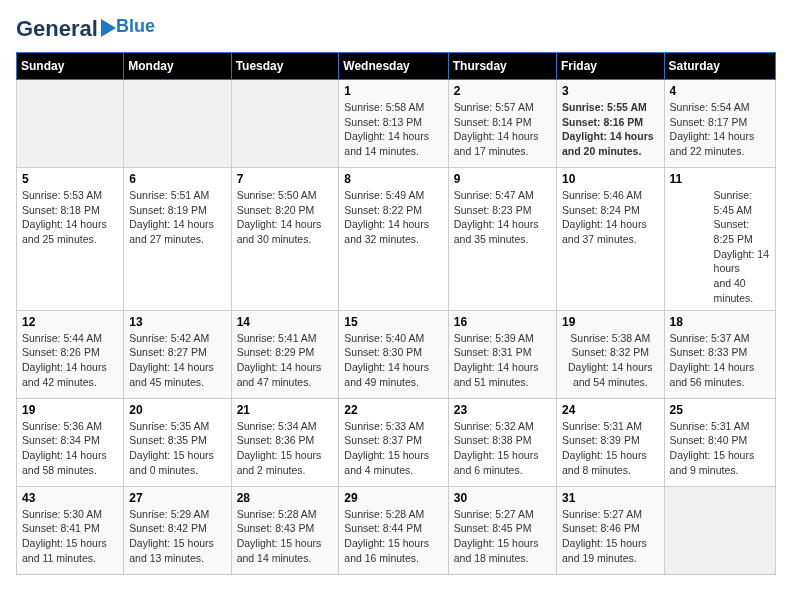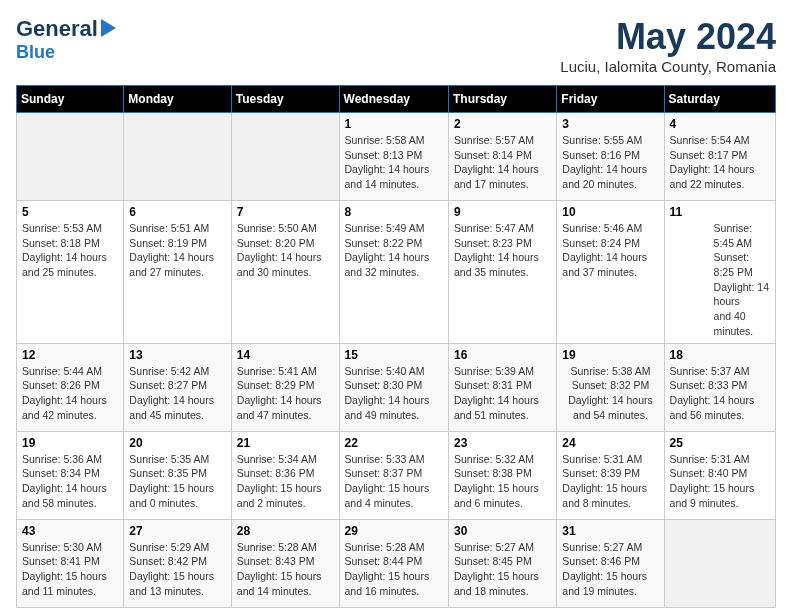--- a/index.html
+++ b/index.html
@@ -11,21 +11,21 @@
       padding: 16px;
     }
     .header-area {
       display: flex;
       justify-content: space-between;
       align-items: flex-start;
       margin-bottom: 10px;
     }
     .logo {
       display: flex;
-      flex-direction: column;
+      flex-direction: row;
       align-items: flex-start;
     }
     .logo-line {
       display: flex;
       align-items: center;
     }
     .title-area {
       text-align: right;
     }
     .month-title {
@@ -84,24 +84,20 @@
 <div class="header-area">
   <div class="logo">
     <div class="logo-line">
       <span style="font-size:22px;font-weight:bold;color:#1a3a5c;">General</span>
       <span style="display:inline-block;width:0;height:0;border-top:9px solid transparent;border-bottom:9px solid transparent;border-left:15px solid #2176c7;margin-left:3px;vertical-align:middle;margin-top:-2px;"></span>
     </div>
     <div>
       <span style="font-size:18px;font-weight:bold;color:#2176c7;">Blue</span>
     </div>
   </div>
-  <div class="title-area">
-    <div class="month-title">May 2024</div>
-    <div class="location-title">Luciu, Ialomita County, Romania</div>
-  </div>
 </div>
 
 <table>
   <thead>
     <tr id="thead-row">
     <th>Sunday</th>
         <th>Monday</th>
         <th>Tuesday</th>
         <th>Wednesday</th>
         <th>Thursday</th>
@@ -123,21 +119,21 @@
         </td>
         <td>
           <div class="day-num">2</div>
           <div class="day-info" style="white-space: pre-line;">Sunrise: 5:57 AM
 Sunset: 8:14 PM
 Daylight: 14 hours
 and 17 minutes.</div>
         </td>
         <td>
           <div class="day-num">3</div>
-          <div class="day-info" style="white-space: pre-line;">Sunrise: 5:55 AM
+          <div class="day-info" style="white-space: pre-line; font-weight: bold;">Sunrise: 5:55 AM
 Sunset: 8:16 PM
 Daylight: 14 hours
 and 20 minutes.</div>
         </td>
         <td>
           <div class="day-num">4</div>
           <div class="day-info" style="white-space: pre-line;">Sunrise: 5:54 AM
 Sunset: 8:17 PM
 Daylight: 14 hours
 and 22 minutes.</div>

